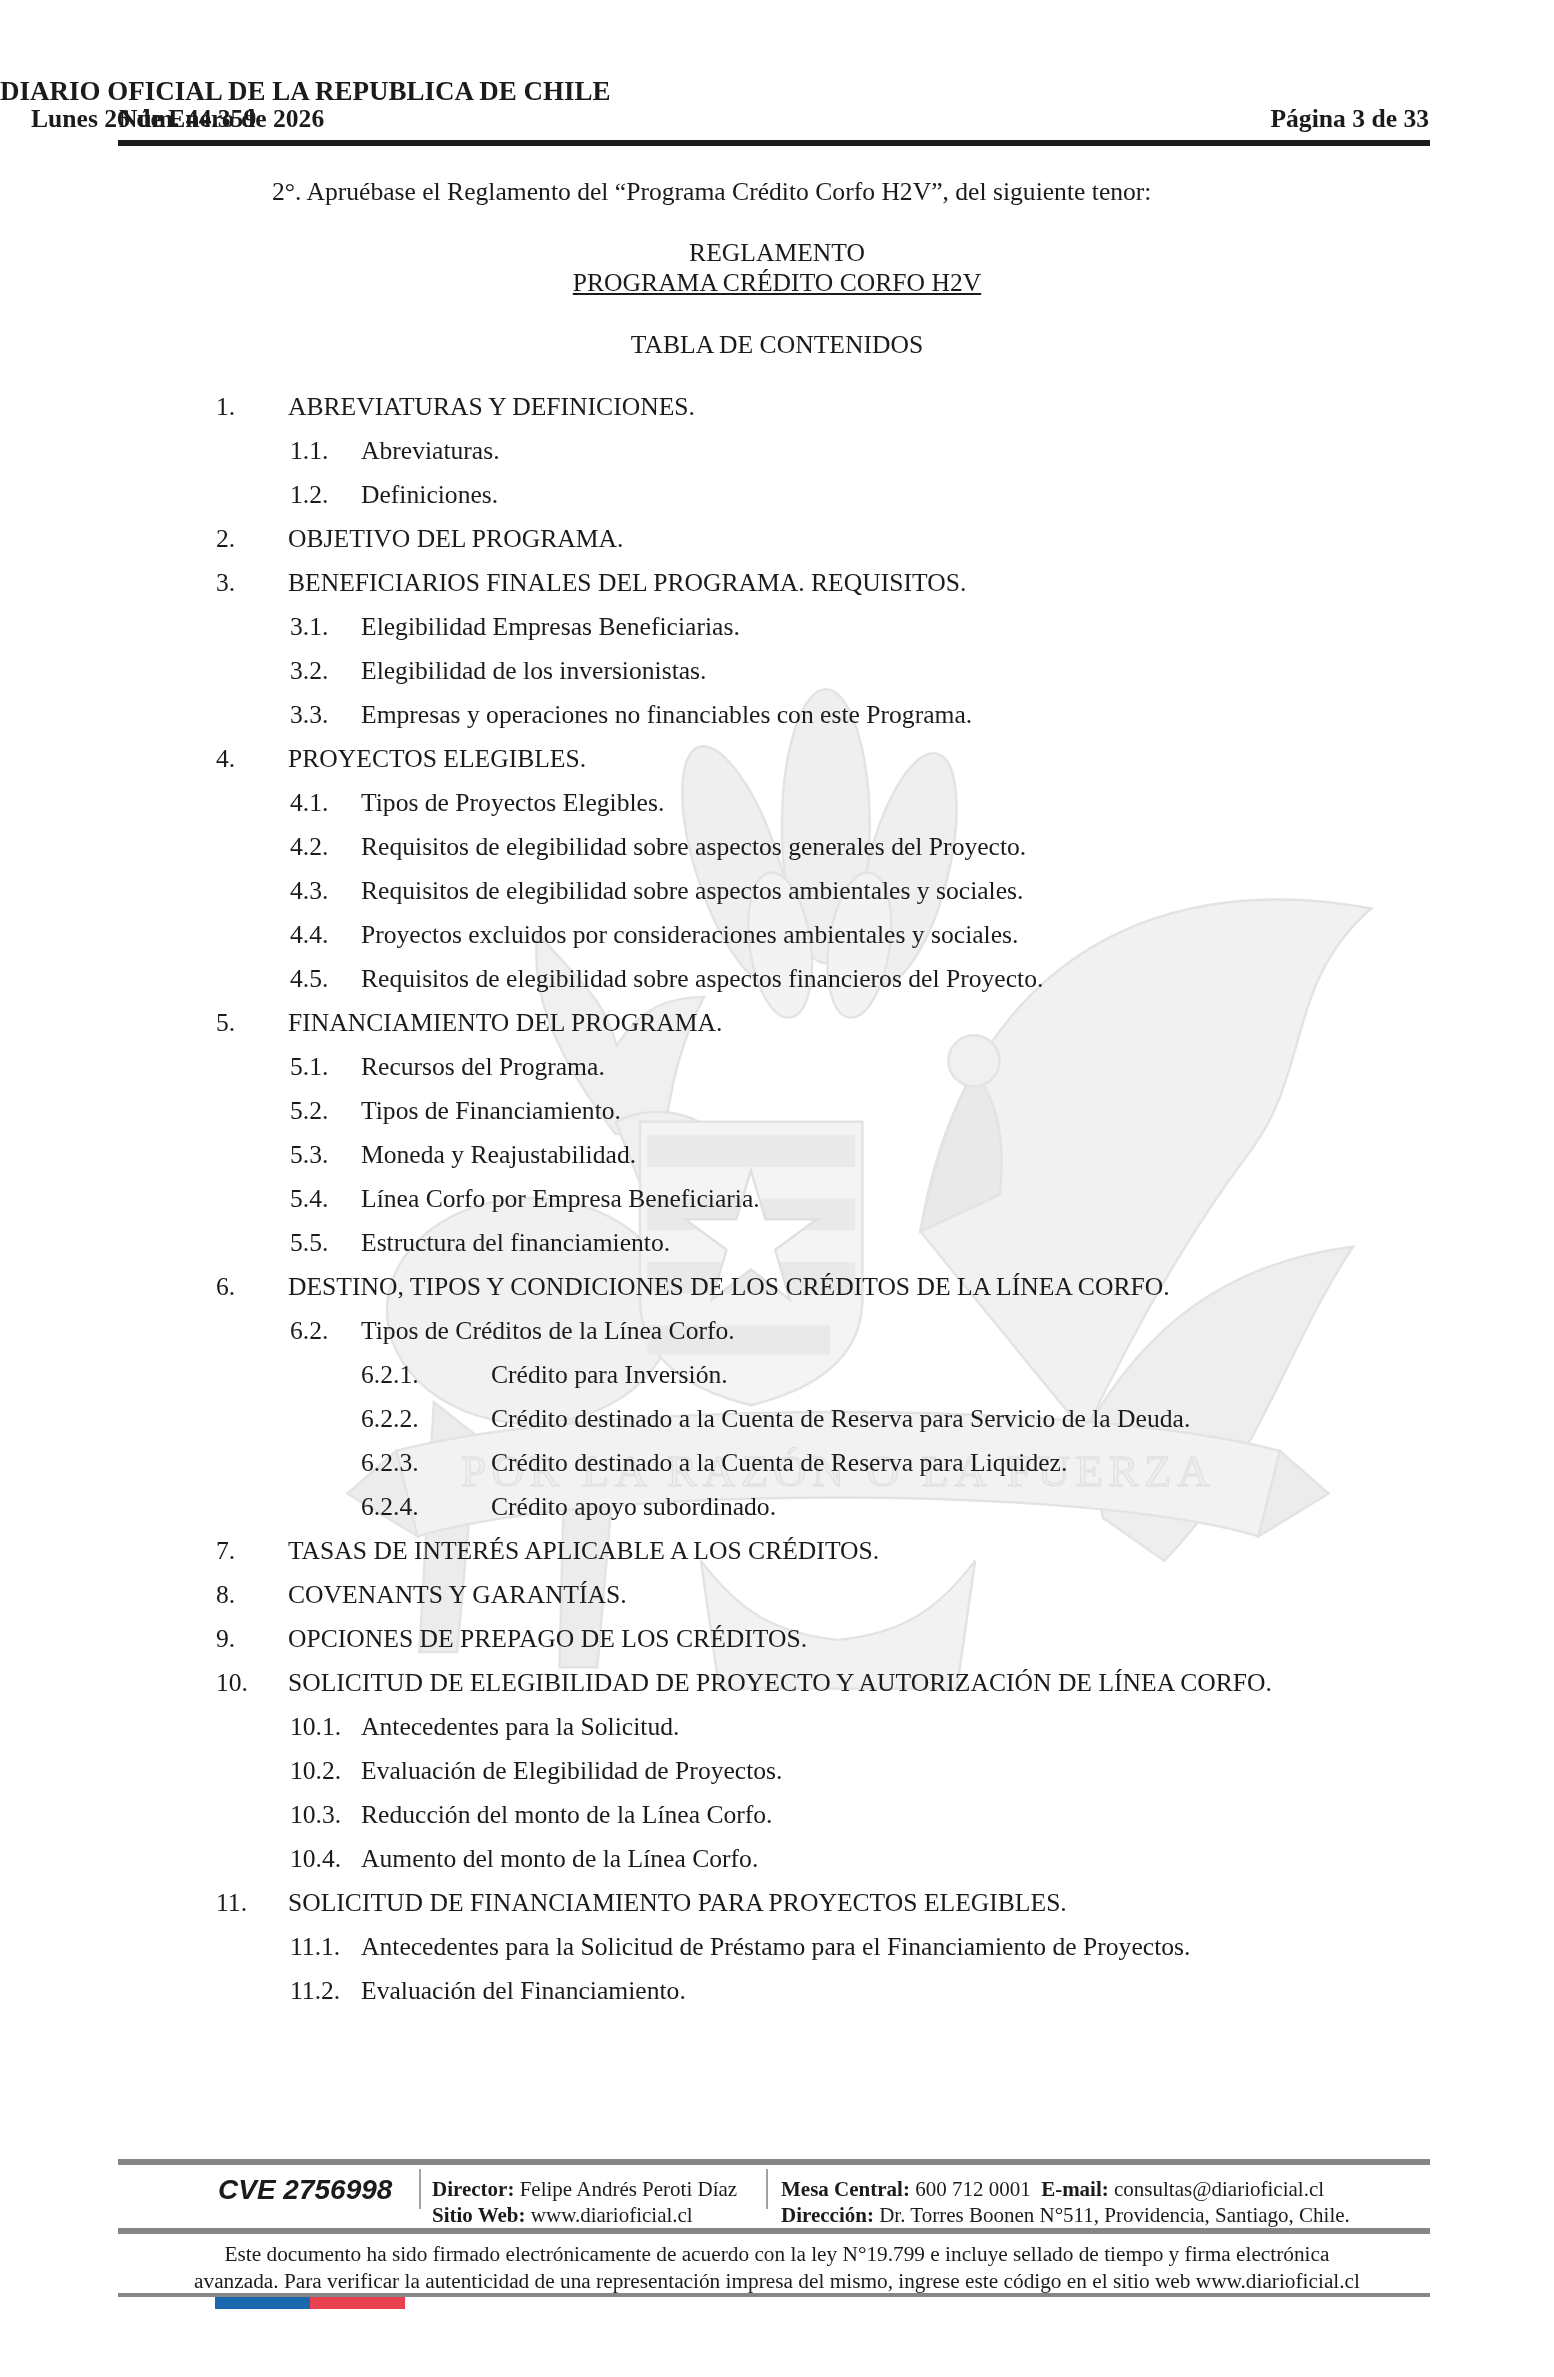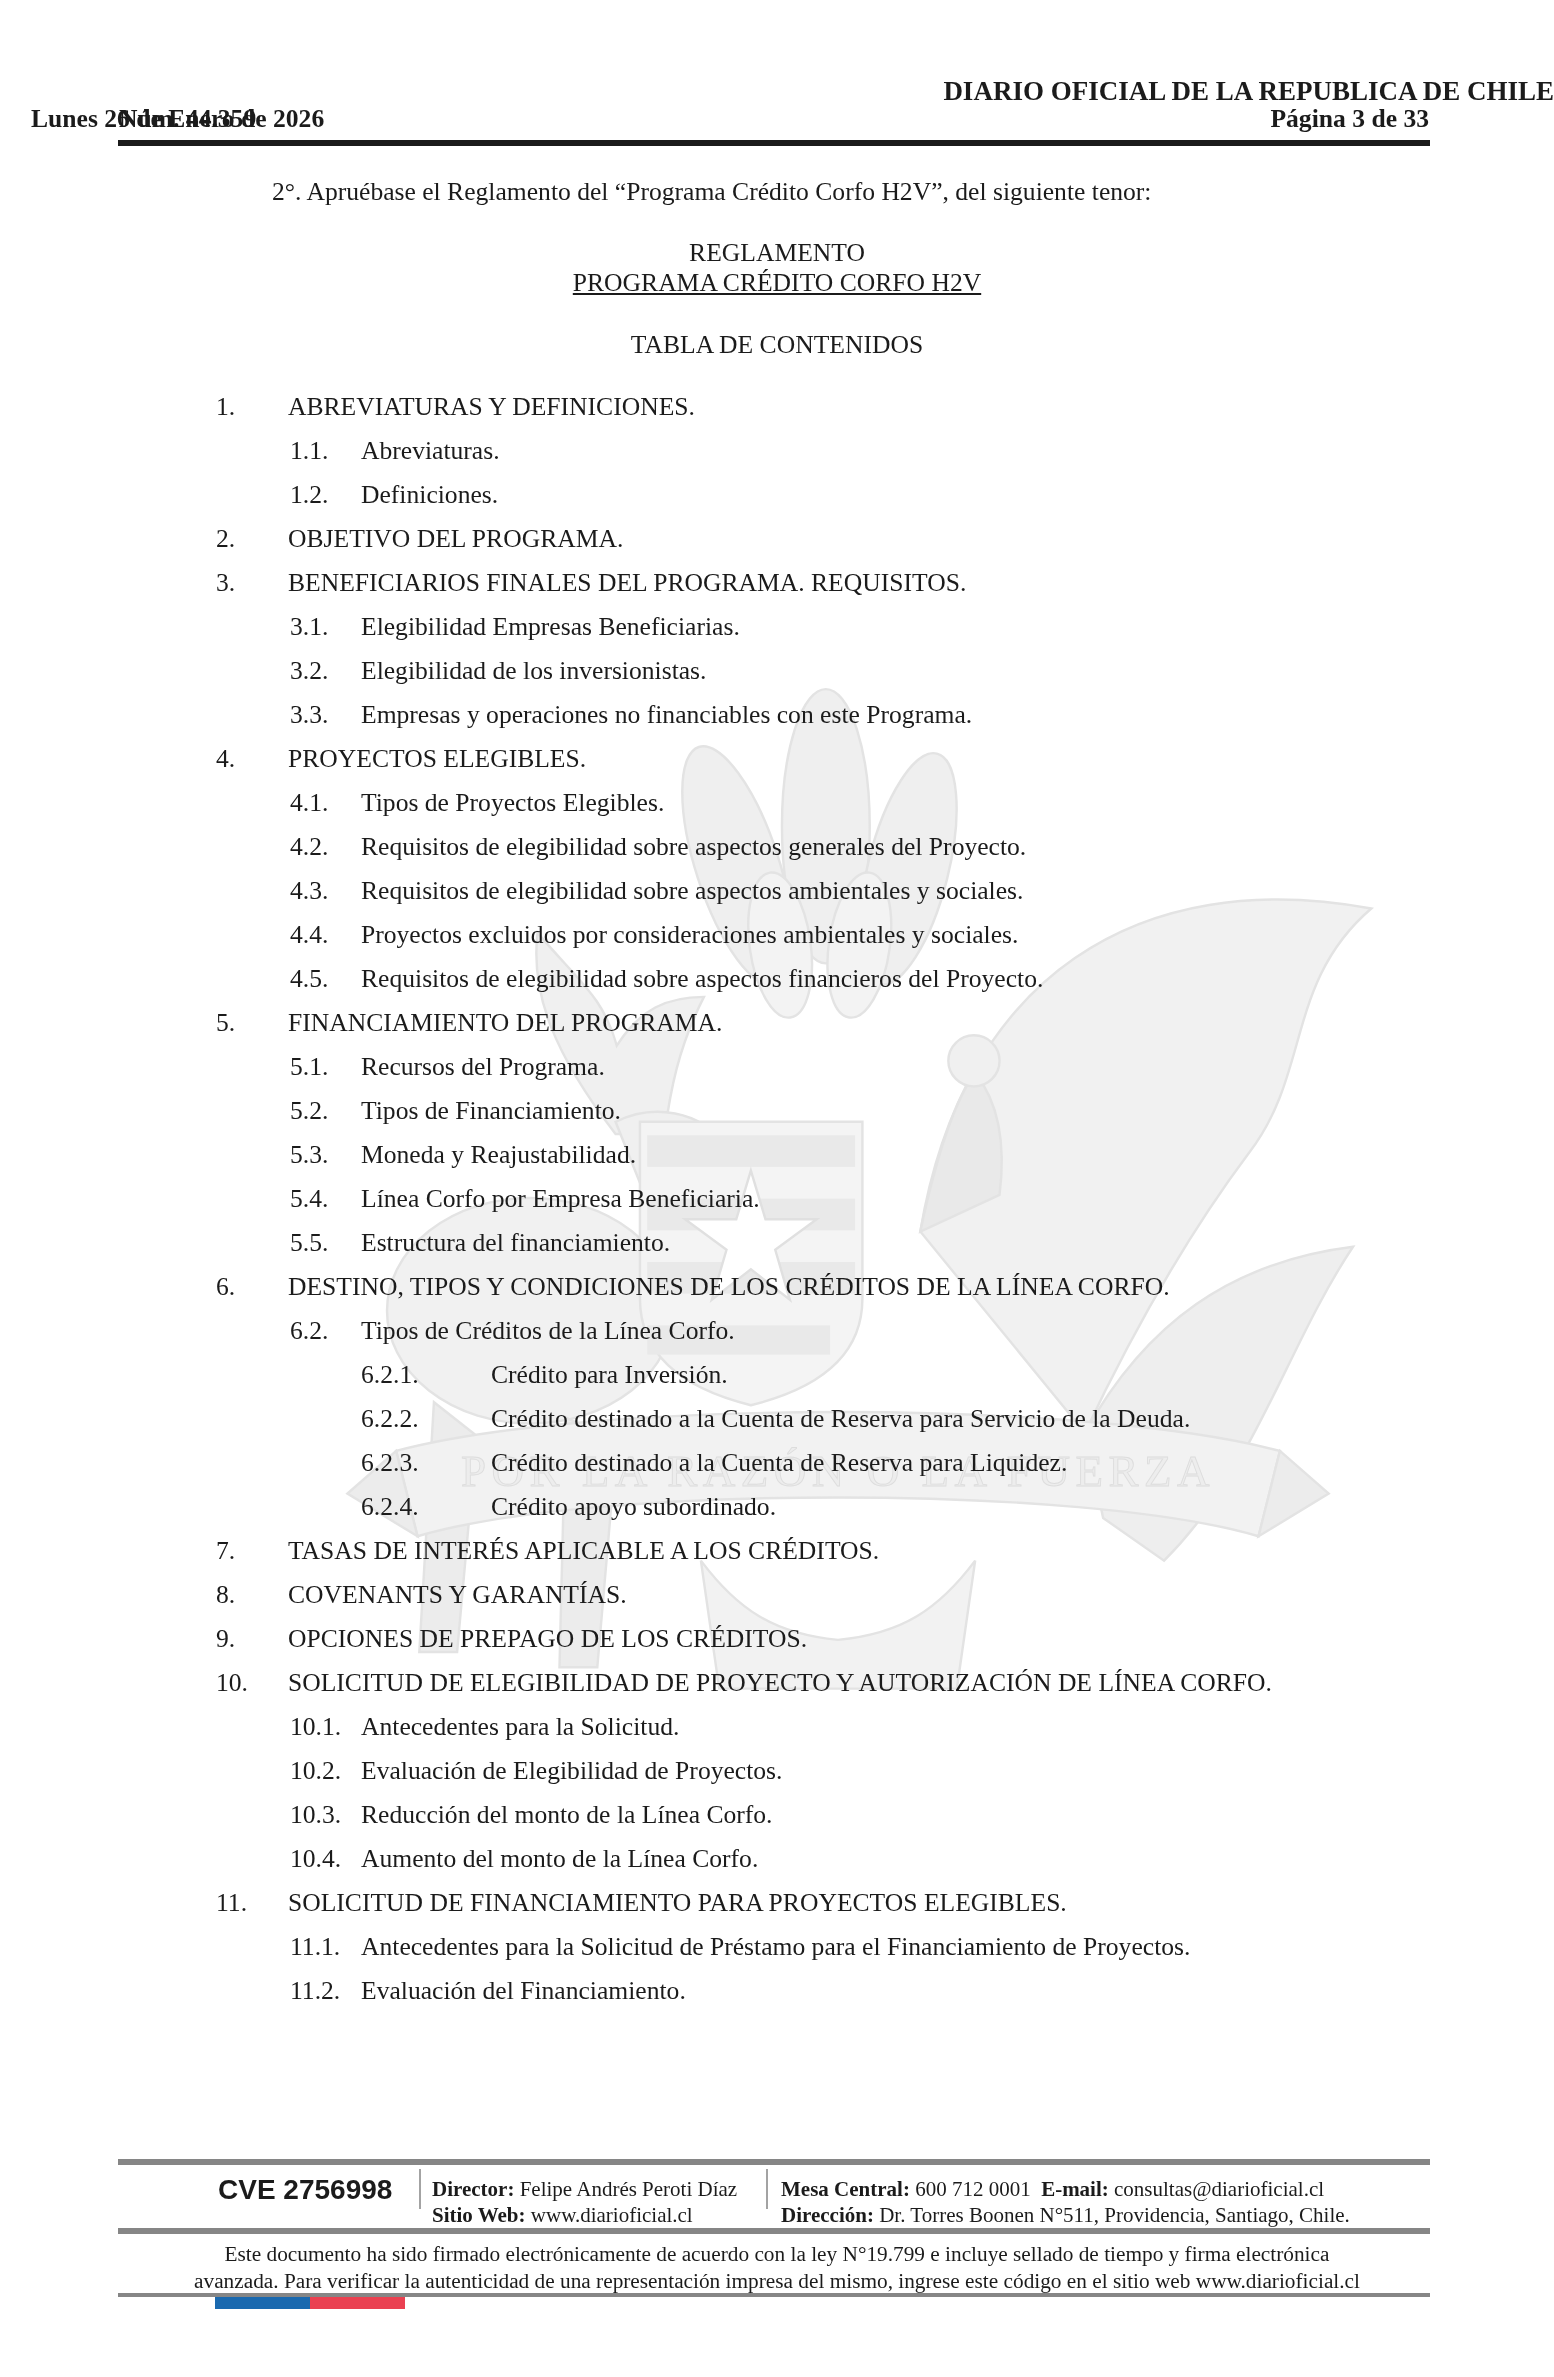--- a/index.html
+++ b/index.html
@@ -12,21 +12,21 @@
     color:#1b1b1b;
   }
   
   .watermark{
     position:absolute;left:274px;top:683px;width:1189px;height:1158px;
     pointer-events:none;
   }
   
   .header-title{
     position:absolute;top:77px;left:0;width:100%;
-    text-align:right;font-weight:bold;font-size:27px;line-height:28px;
+    text-align:left;font-weight:bold;font-size:27px;line-height:28px;
     white-space:nowrap;
   }
   .hdr-issue{position:absolute;top:104px;left:119px;font-weight:bold;font-size:25.6px;white-space:nowrap;}
   .hdr-date{position:absolute;top:104px;left:0;width:100%;font-weight:bold;font-size:25.6px;white-space:nowrap;padding-left:31px;}
   .hdr-page{position:absolute;top:104px;right:125px;font-weight:bold;font-size:25.6px;white-space:nowrap;}
   .header-rule{position:absolute;top:140px;left:118px;width:1312px;height:5.5px;background:#1b1b1b;}
   
   .intro{position:absolute;top:177px;left:272px;font-size:25.6px;white-space:nowrap;}
   .doc-title1{position:absolute;top:238px;left:0;width:100%;text-align:center;font-size:25.6px;white-space:nowrap;}
   .doc-title2{position:absolute;top:268px;left:0;width:100%;text-align:center;font-size:25.6px;white-space:nowrap;text-decoration:underline;}
@@ -41,21 +41,21 @@
   .toc-row.lvl3 .num{left:361px;}
   .toc-row.lvl3 .txt{left:491px;}
   
   .rule-gray{position:absolute;left:118px;width:1312px;background:#868686;}
   #rule-f1{top:2159px;height:5.5px;}
   #rule-f2{top:2228px;height:5.5px;}
   #rule-f3{top:2293px;height:4.3px;}
   .cve{
     position:absolute;left:218px;top:2174px;
     font-family:"Liberation Sans","DejaVu Sans",sans-serif;
-    font-weight:bold;font-size:28px;letter-spacing:0;white-space:nowrap;
+    font-weight:bold;font-size:28px;letter-spacing:0;white-space:nowrap;font-style:italic;
   }
   .vdiv{position:absolute;top:2169px;height:40px;width:1.8px;background:#a3a3a3;}
   #vdiv1{left:419px;}
   #vdiv2{left:766px;}
   .foot-col{position:absolute;top:2176px;font-size:21px;line-height:26px;white-space:nowrap;}
   #foot-director{left:432px;}
   #foot-contact{left:781px;}
   .foot-col b{font-weight:bold;}
   .legal{
     position:absolute;top:2241px;left:0;width:100%;

